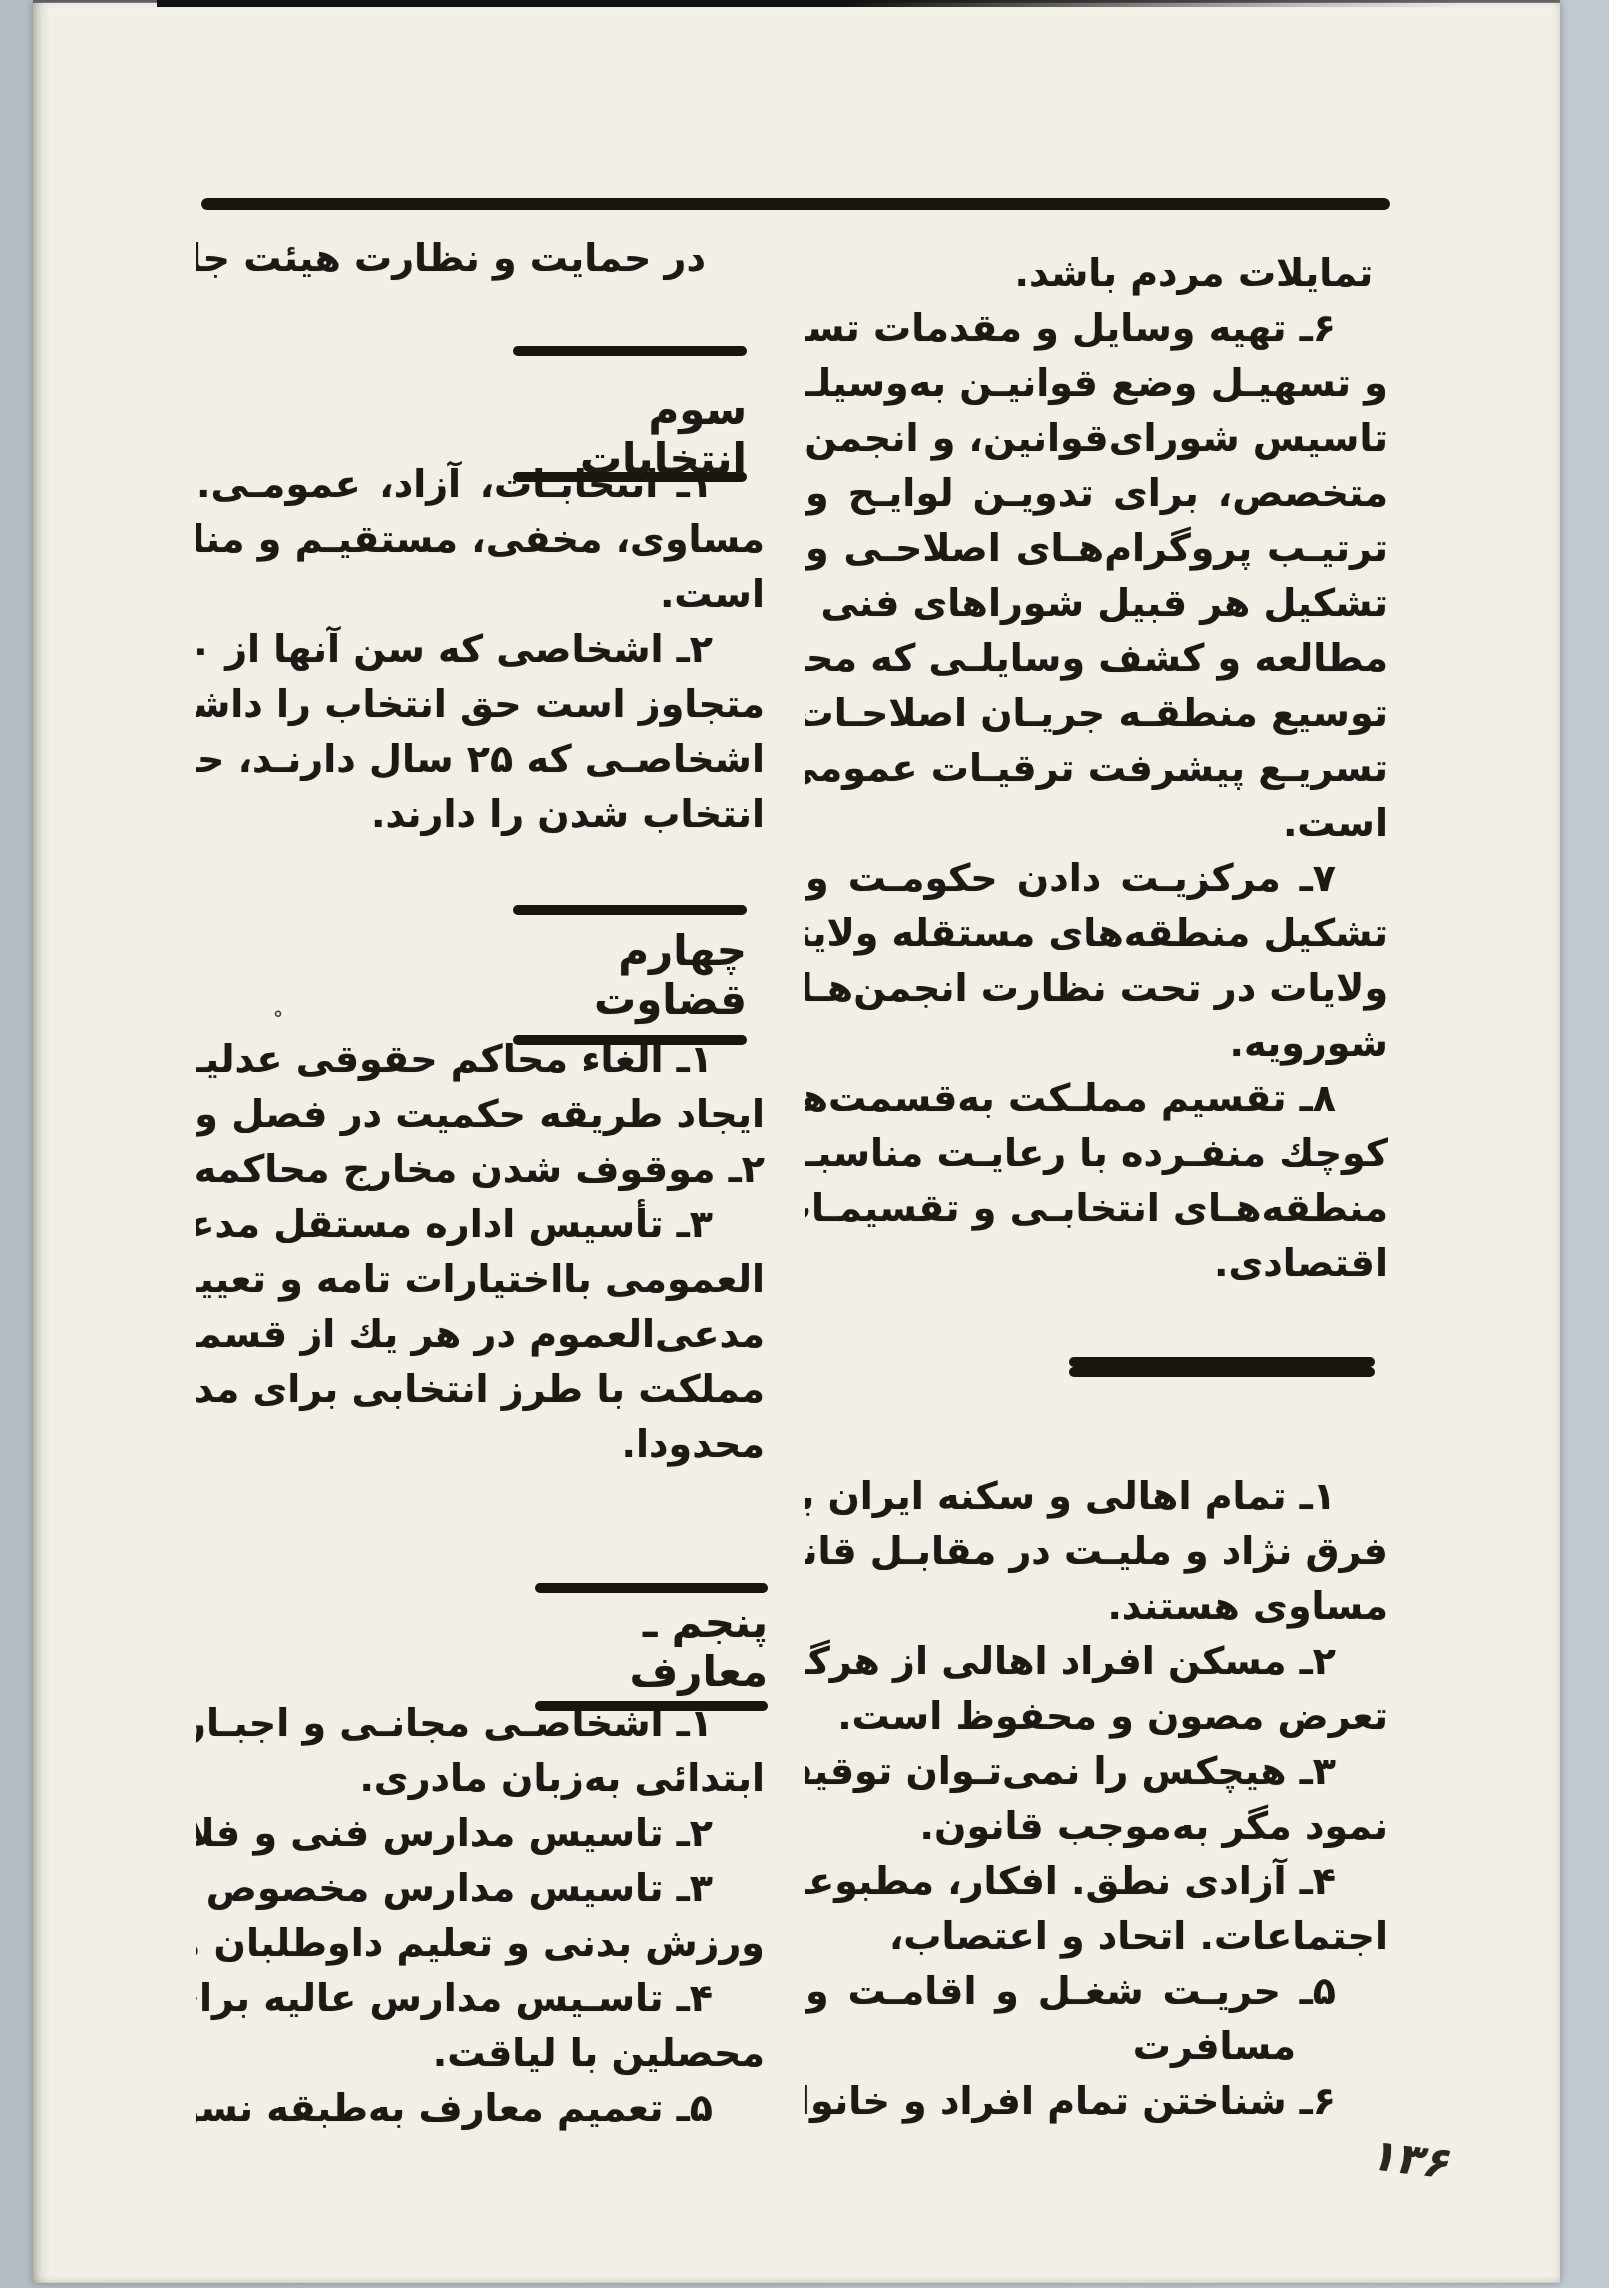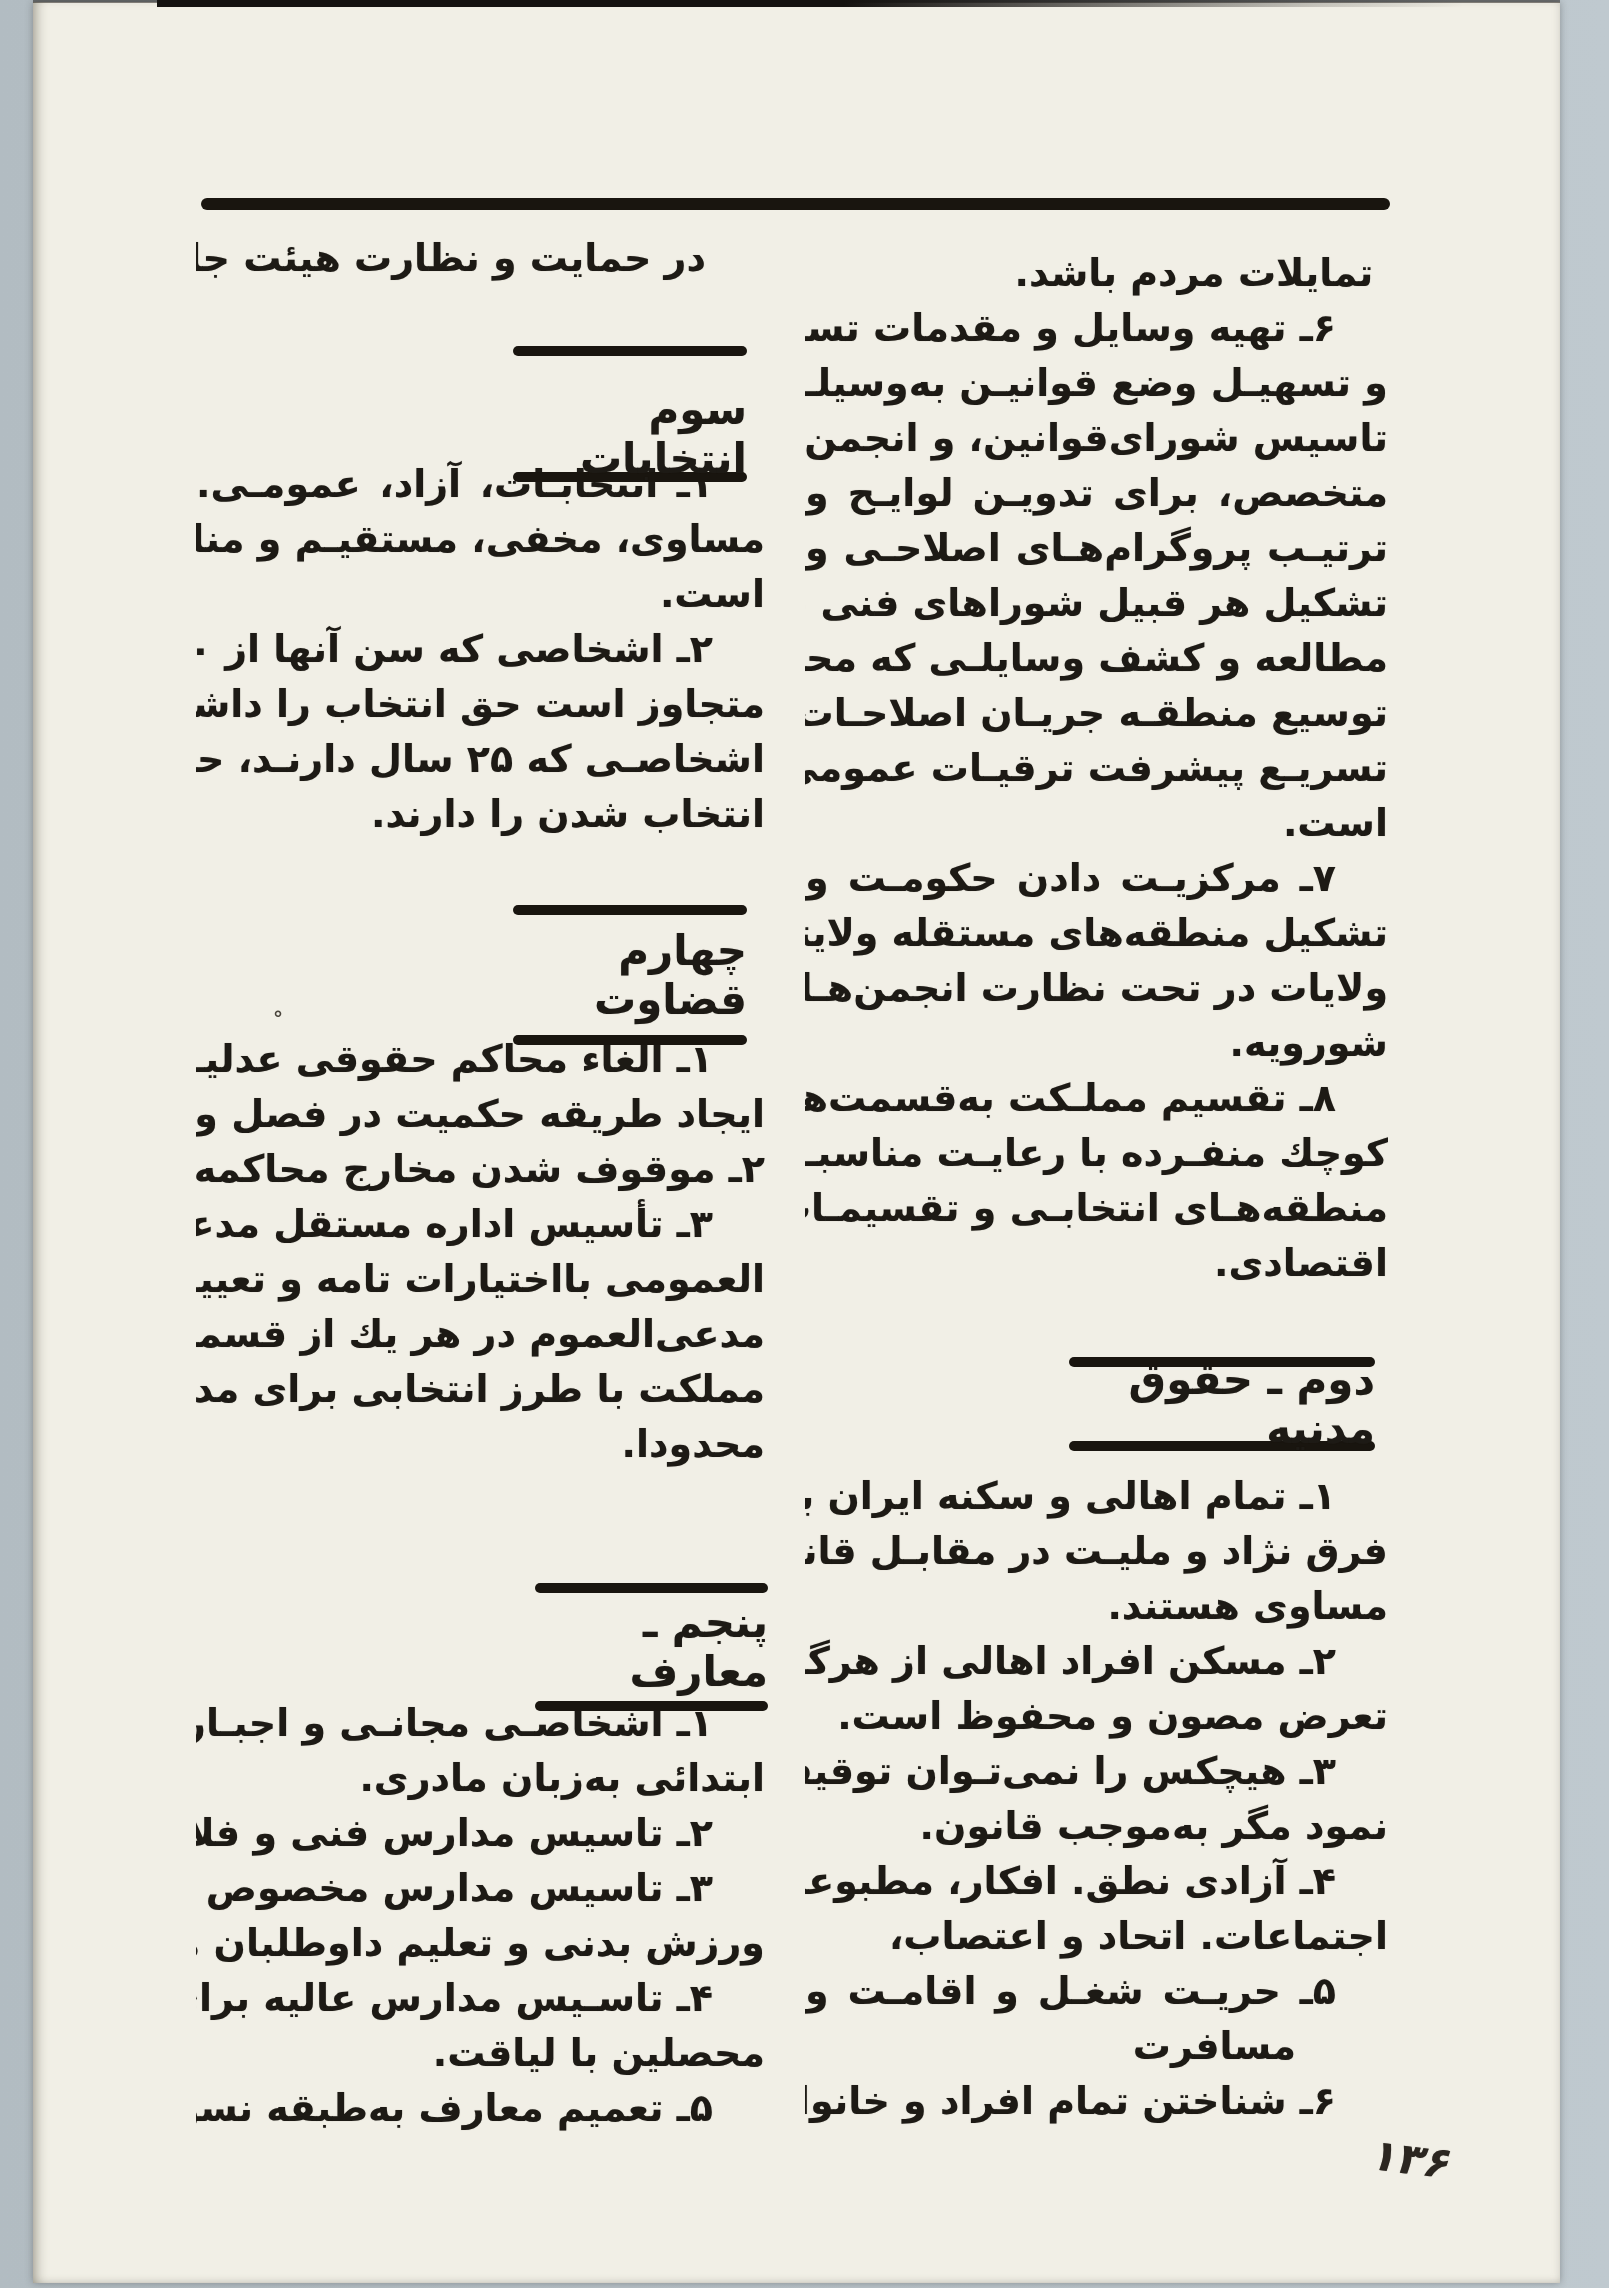--- a/index.html
+++ b/index.html
@@ -96,21 +96,20 @@
     <div class="line p">۴ـ آزادی نطق. افکار، مطبوعات،</div>
     <div class="line l">اجتماعات. اتحاد و اعتصاب،</div>
     <div class="line p">۵ـ حریـت شغـل و اقامـت و</div>
     <div class="line r pr100">مسافرت</div>
     <div class="line p">۶ـ شناختن تمام افراد و خانواده‌ها</div>
   </div>
 </div>
 
 <div class="shead" style="left:1069px;top:1357px;width:306px;">
   <div class="hrule"></div>
-  <div class="htext" style="height:74px;">دوم ـ حقوق مدنیه</div>
   <div class="hrule"></div>
 </div>
 
 <div class="col" style="left:196px;top:0;width:569px;height:2289px;">
   <div class="chunk" style="top:231px;">
     <div class="line r pr64">در حمایت و نظارت هیئت جامعه.</div>
   </div>
   <div class="chunk" style="top:457px;">
     <div class="line p">۱ـ انتخابـات، آزاد، عمومـی.</div>
     <div class="line j">مساوی، مخفی، مستقیـم و مناسـب</div>

